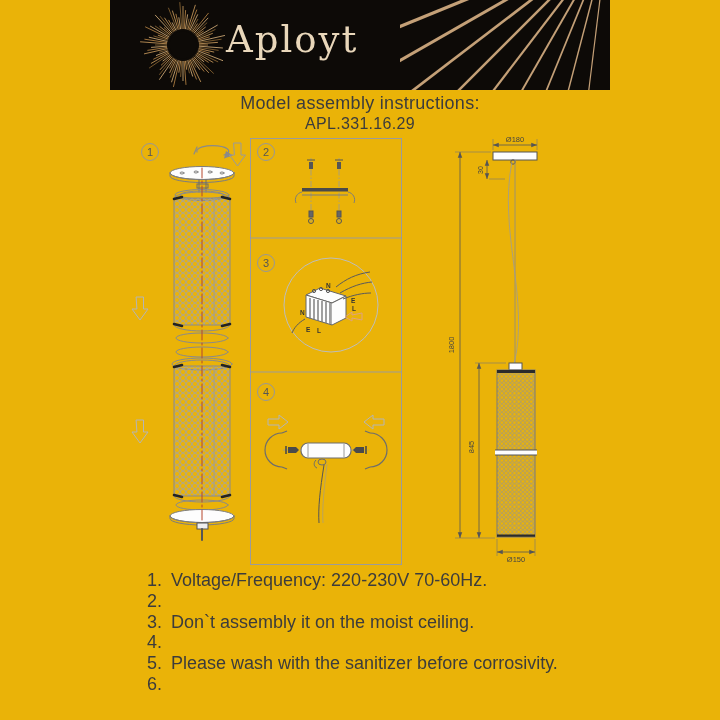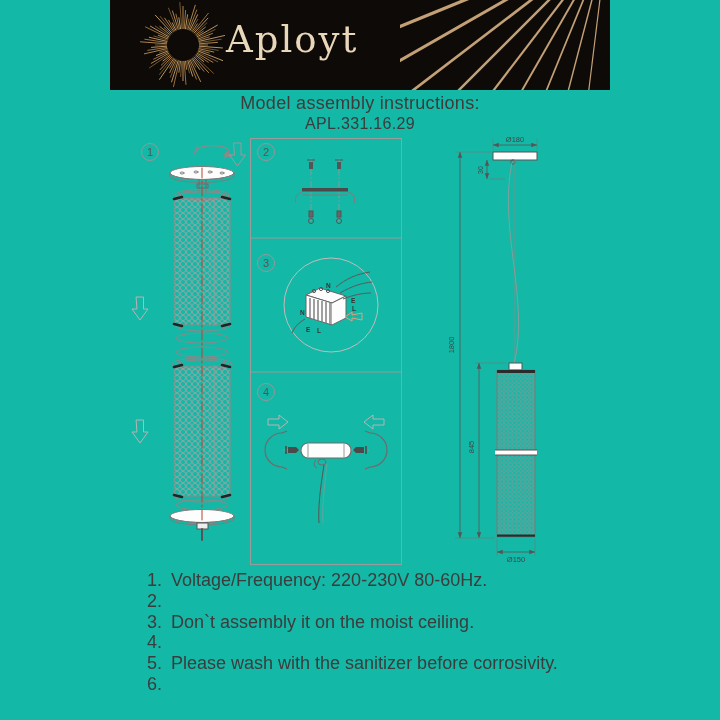--- a/index.html
+++ b/index.html
@@ -1,17 +1,17 @@
 <!DOCTYPE html>
 <html style="--header-bg: #0d0a07; --gold: #c89a5e; --gold-light: #e9d7ba; --accent-red: #b5462d; --arrow-orange: #dfa27e; --text-dark: #3c3c3c; --line-gray: #777777;"><head>
 <meta charset="utf-8">
 <style>
   html,body{margin:0;padding:0;}
   body{background:#ffffff;font-family:"Liberation Sans",sans-serif;}
-  .page{position:relative;width:720px;height:720px;background:#14b8a6;overflow:hidden;}
+  .page{position:relative;width:720px;height:720px;background:#eab308;overflow:hidden;}
 
   
   .band{position:absolute;left:110px;top:0;width:500px;height:90px;background:var(--header-bg,#0d0a07);overflow:hidden;}
   .logo{position:absolute;left:28px;top:0;width:90px;height:90px;}
   .brand{position:absolute;left:116px;top:18px;font-family:"DejaVu Serif",serif;
          font-size:37px;font-weight:400;letter-spacing:2px;color:var(--gold-light,#e7d5b6);}
   .fan{position:absolute;right:0;top:0;width:210px;height:90px;}
 
   
   .title-block{position:absolute;left:0;top:93px;width:720px;text-align:center;color:var(--text-dark,#3c3c3c);}
@@ -390,21 +390,21 @@
           <line x1="535" y1="404" x2="535" y2="421"></line>
       </g>
       <line x1="497" y1="417" x2="535" y2="417" stroke="#555" stroke-width="0.8" marker-start="url(#mA)" marker-end="url(#mA)"></line>
       <text x="516" y="427" font-size="7.5" fill="#444" text-anchor="middle">Ø150</text>
     </g>
   </svg>
 
   <div class="inst">
     <div class="inst-row">
       <span class="inst-num">1.</span>
-      <span class="inst-text">Voltage/Frequency: 220-230V 80-60Hz.</span>
+      <span class="inst-text">Voltage/Frequency: 220-230V 70-60Hz.</span>
     </div>
     <div class="inst-row">
       <span class="inst-num">2.</span>
     </div>
     <div class="inst-row">
       <span class="inst-num">3.</span>
       <span class="inst-text">Don`t assembly it on the moist ceiling.</span>
     </div>
     <div class="inst-row">
       <span class="inst-num">4.</span>

